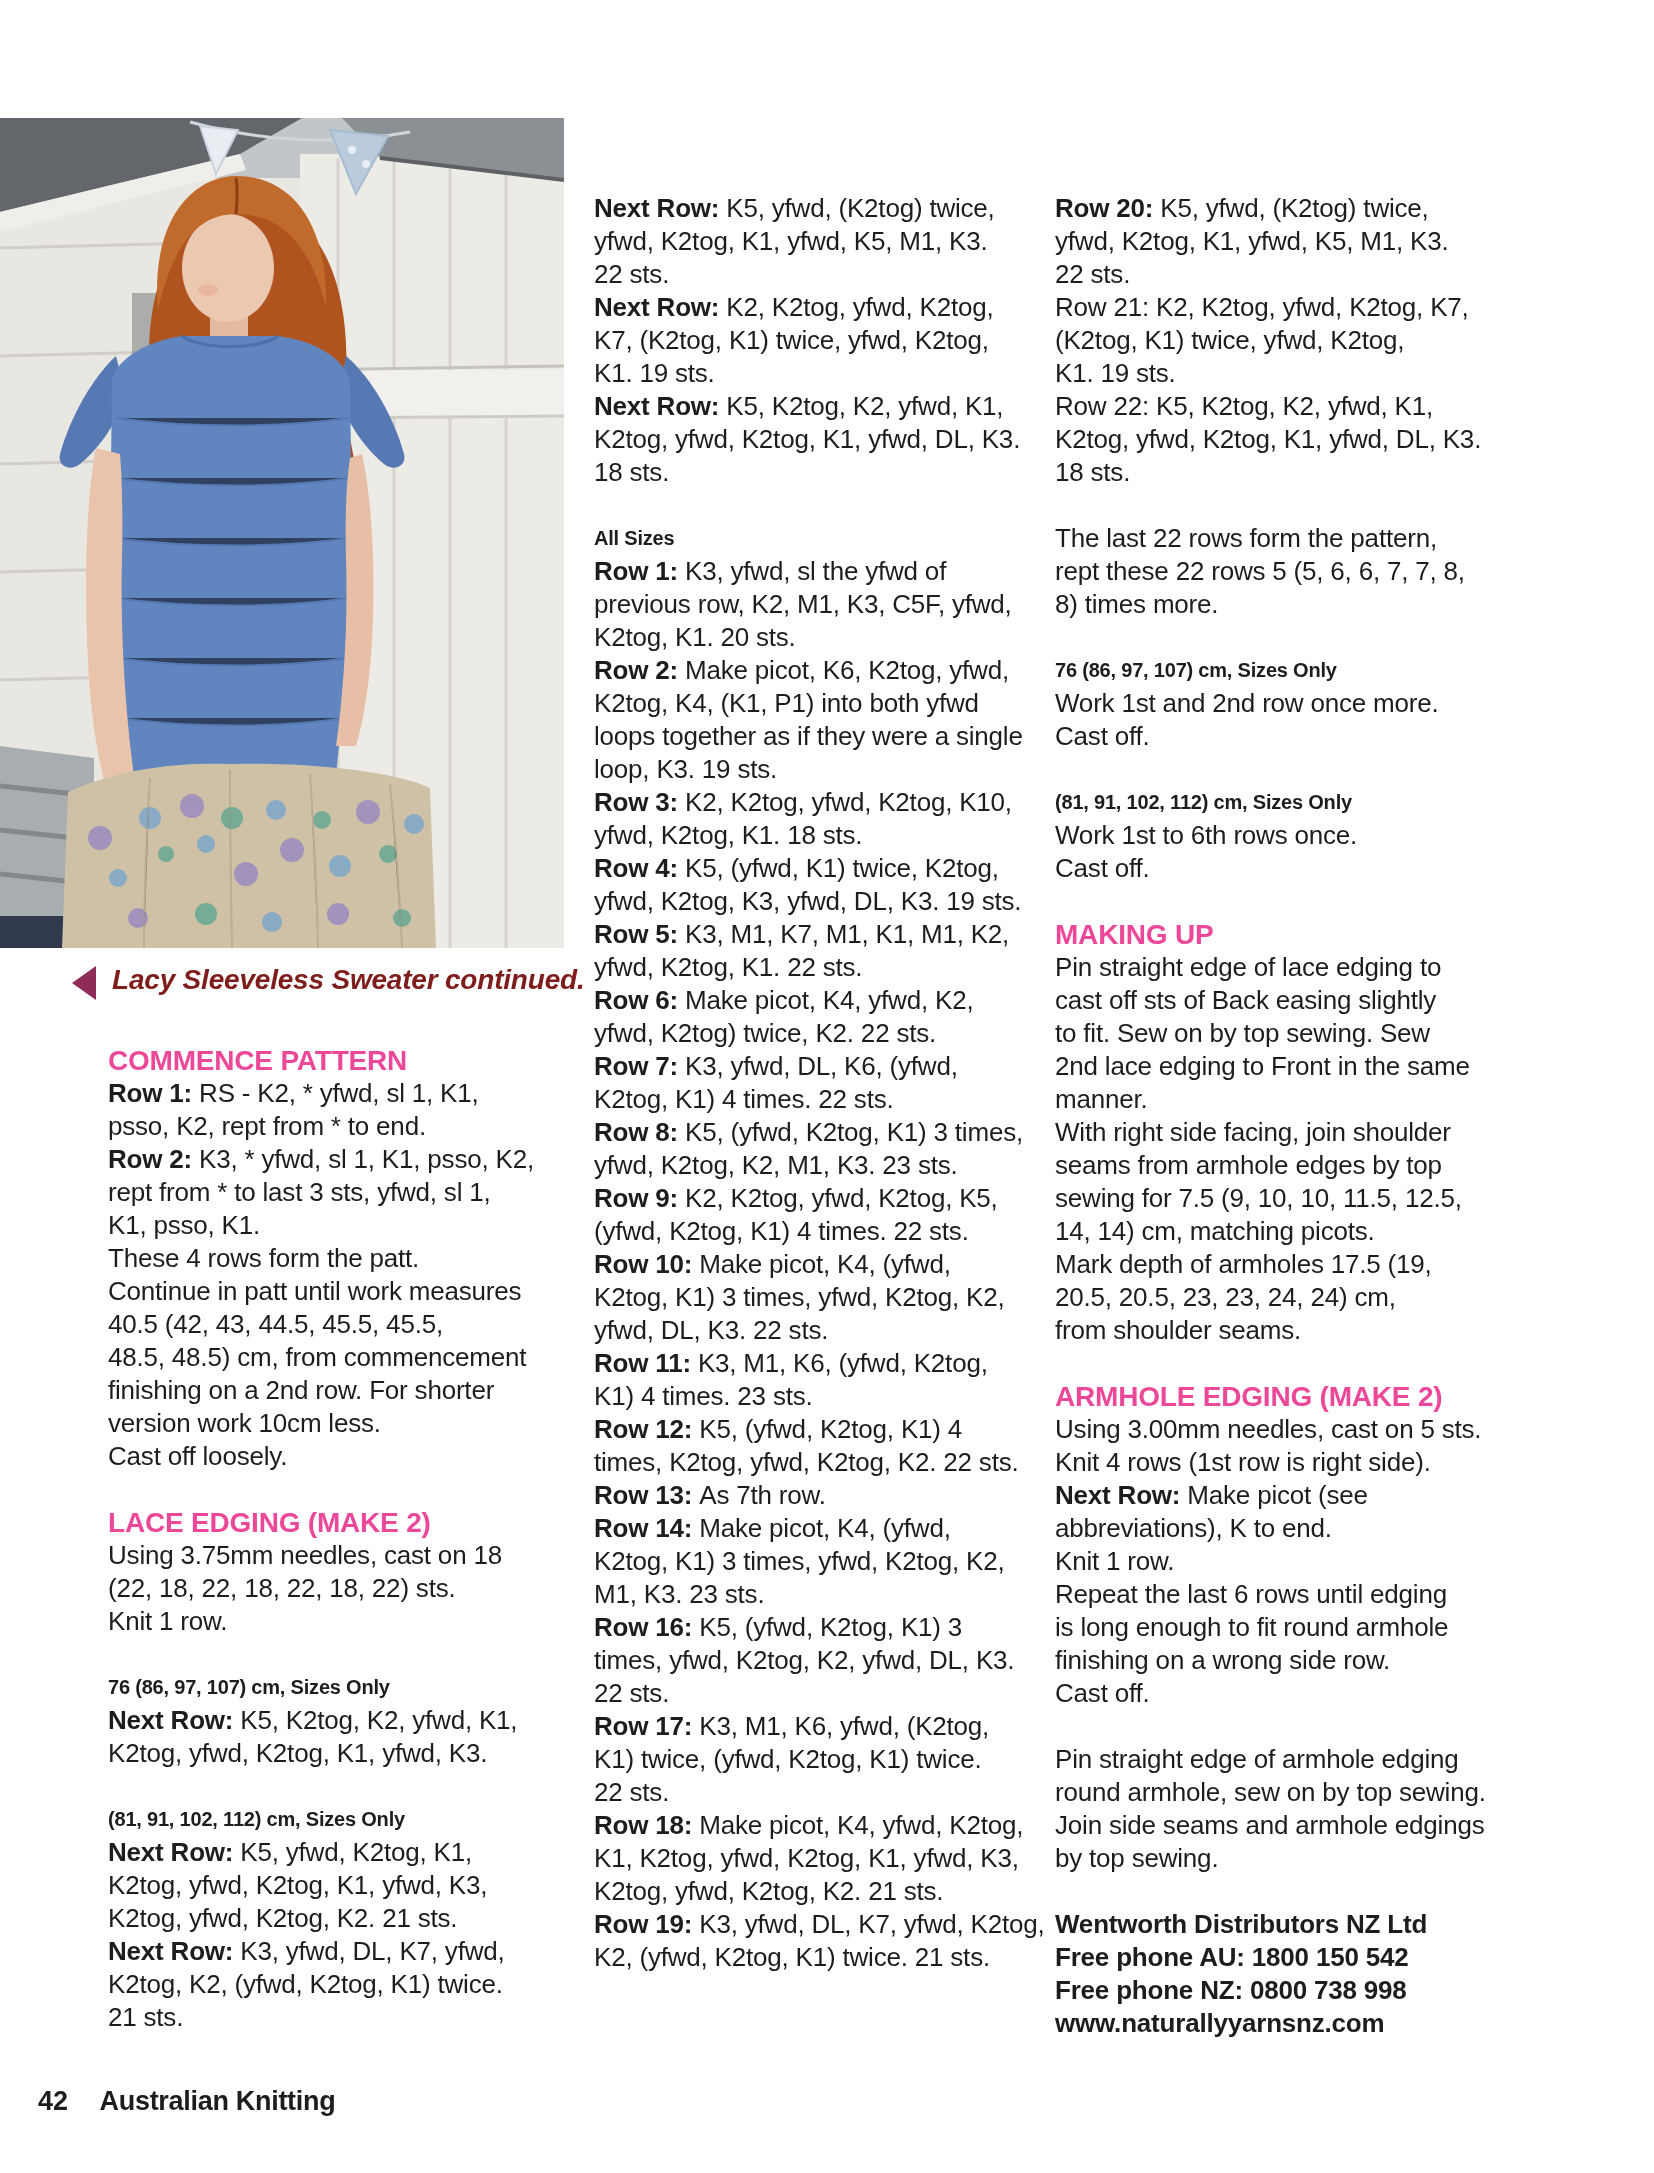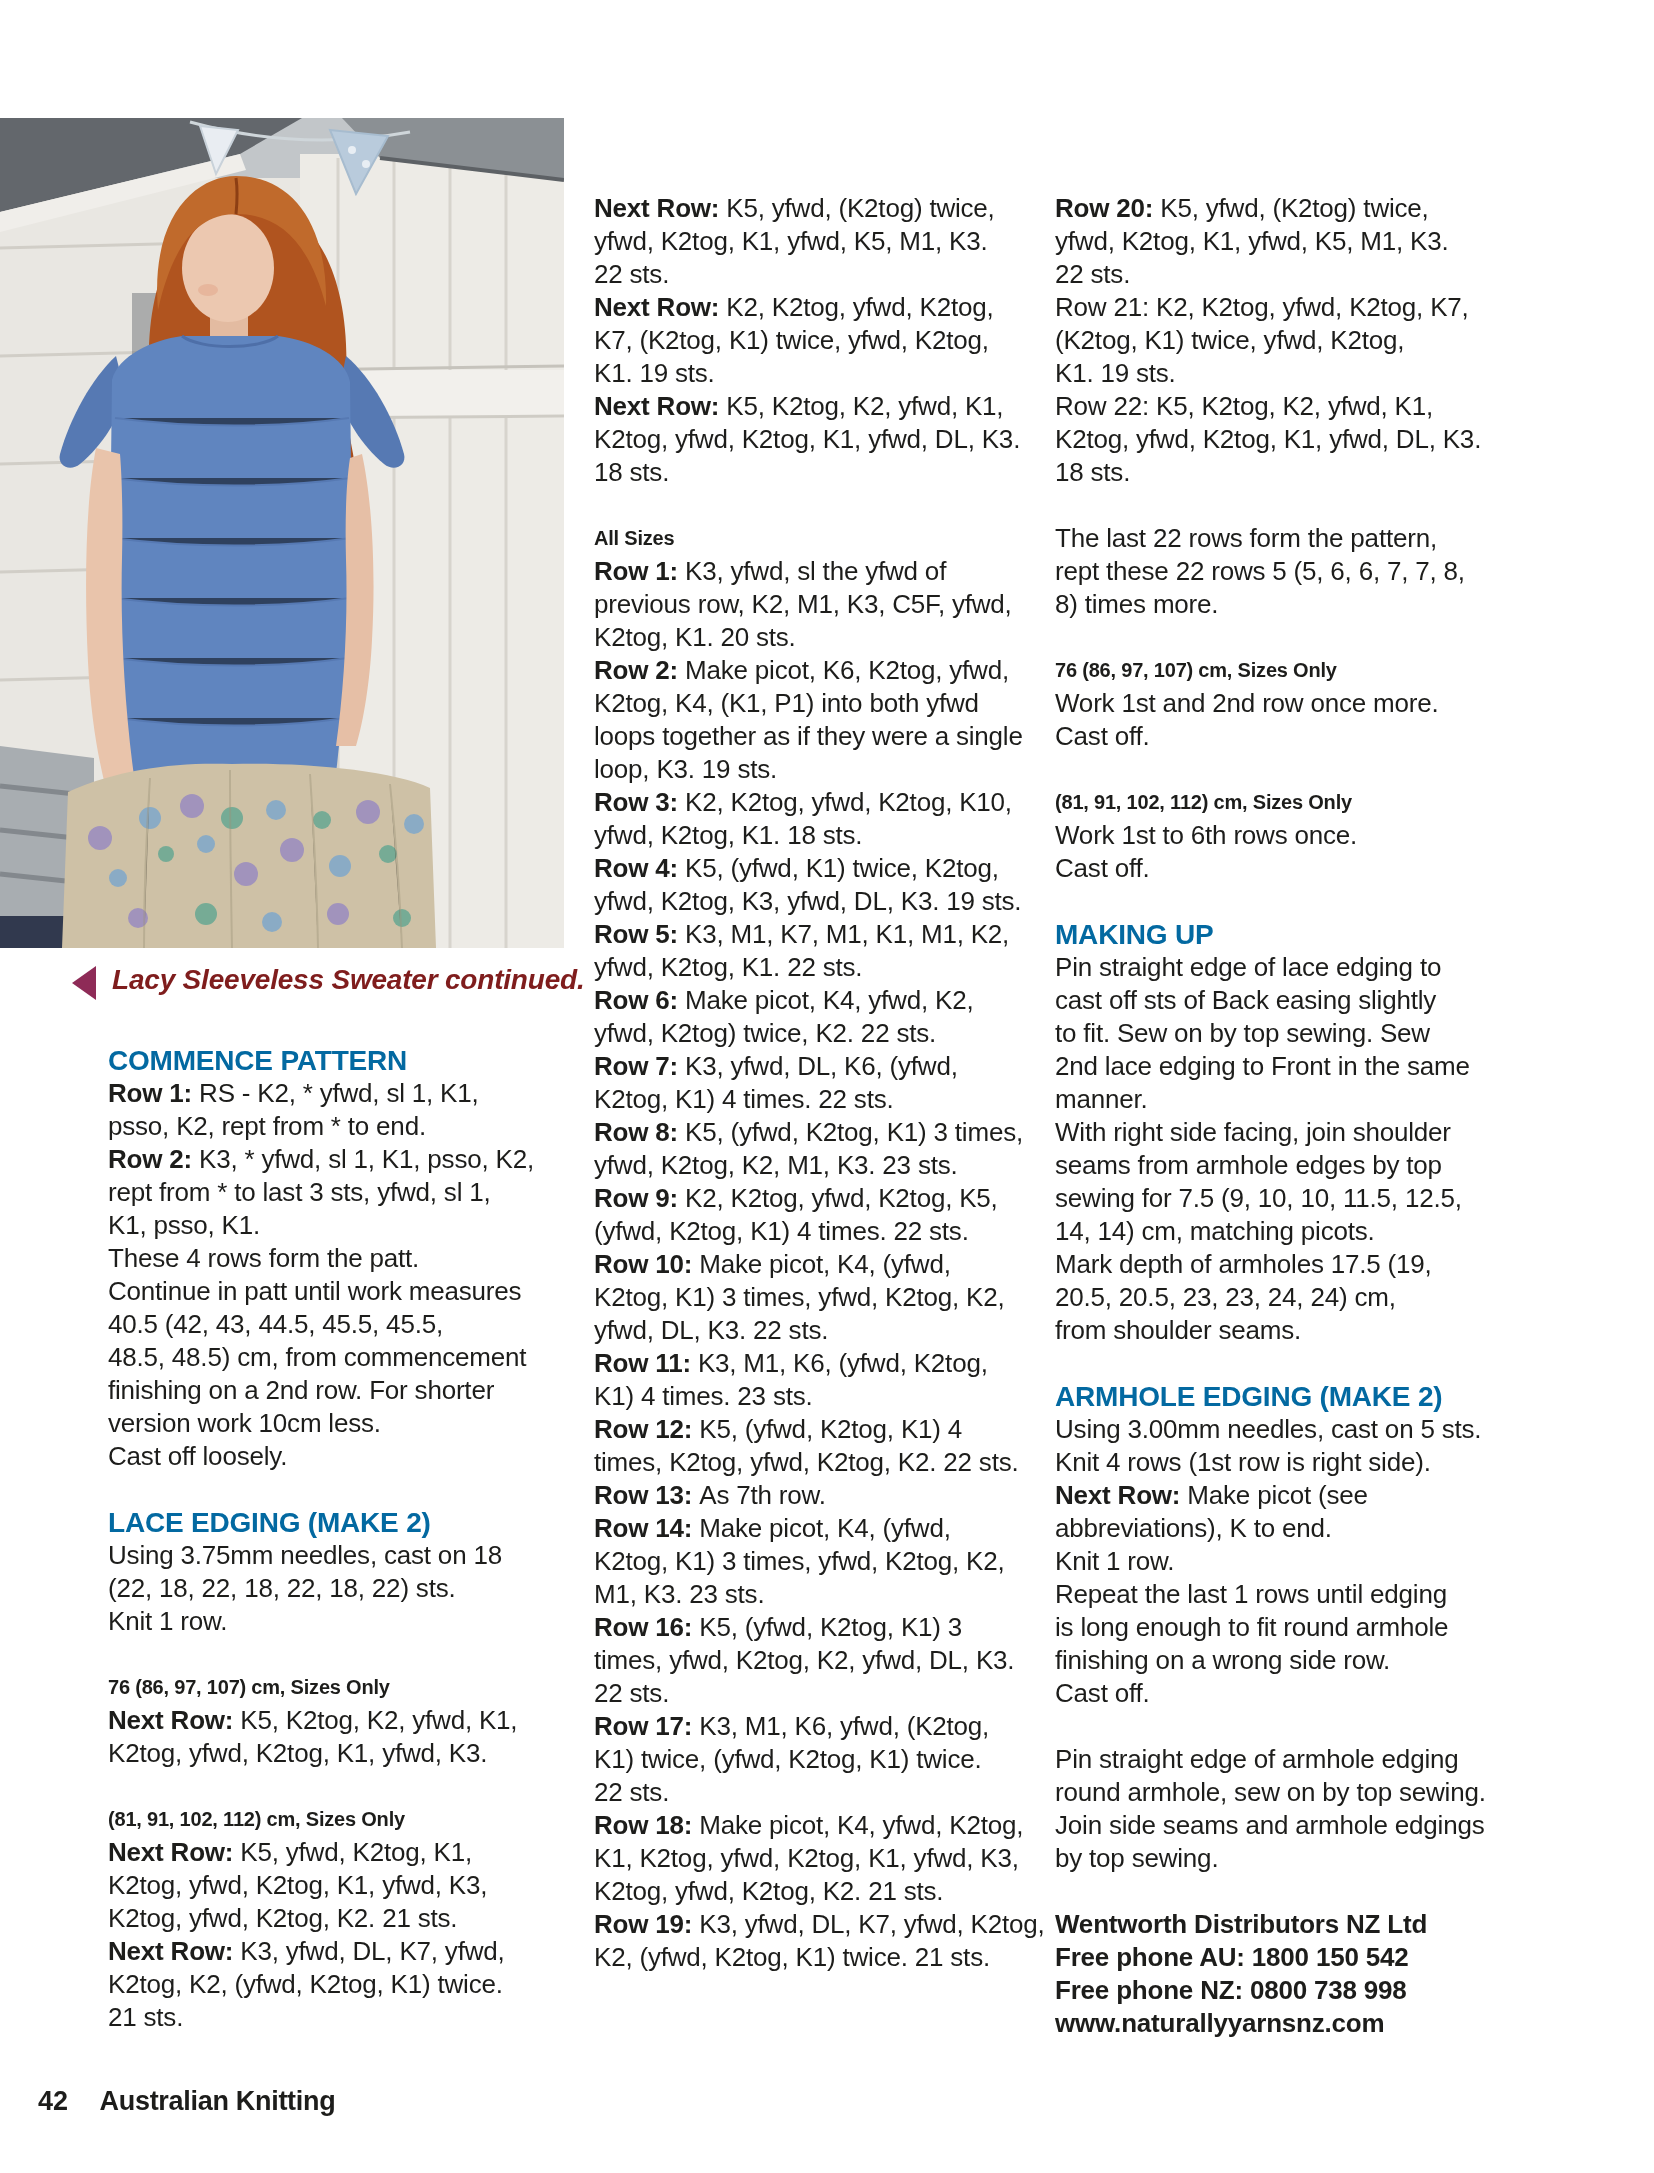--- a/index.html
+++ b/index.html
@@ -20,21 +20,21 @@
   .caption-text{
     position:absolute;left:42px;top:2px;font-size:28px;font-weight:bold;font-style:italic;
     color:#7f1d1d;letter-spacing:-0.2px;white-space:nowrap;
   }
   .col{position:absolute;font-size:26px;line-height:33px;color:#1d1d1b;letter-spacing:-0.2px;}
   #col1{left:108px;top:1044px;width:408px;}
   #col2{left:594px;top:192px;width:450px;}
   #col3{left:1016px;top:192px;width:470px;margin-left:39px;}
   .line{height:33px;white-space:nowrap;}
   .gap{height:33px;}
-  .sec-heading{height:33px;color:#0369a1;font-weight:bold;font-size:28px;white-space:nowrap;}
+  .sec-heading{height:33px;color:#ec4899;font-weight:bold;font-size:28px;white-space:nowrap;}
   .sub-heading{height:33px;font-weight:bold;font-size:20px;white-space:nowrap;}
   .footer{position:absolute;left:38px;top:2086px;font-size:27px;white-space:nowrap;}
   .footer .pageno{font-weight:bold;margin-top:32px;}
   .footer .mag{margin-left:24px;font-weight:bold;letter-spacing:-0.3px;}
 </style>
 </head>
 <body>
 
 <div class="photo" title="Model with long red hair wearing the blue lacy sleeveless sweater and a beige floral skirt, standing in front of a white weatherboard beach hut with bunting">
   <svg width="564" height="830" viewBox="0 0 564 830" xmlns="http://www.w3.org/2000/svg">
@@ -276,21 +276,21 @@
     <div class="line"><span>Mark depth of armholes 17.5 (19,</span></div>
     <div class="line"><span>20.5, 20.5, 23, 23, 24, 24) cm,</span></div>
     <div class="line"><span>from shoulder seams.</span></div>
     <div class="gap"></div>
     <div class="sec-heading">ARMHOLE EDGING (MAKE 2)</div>
     <div class="line"><span>Using 3.00mm needles, cast on 5 sts.</span></div>
     <div class="line"><span>Knit 4 rows (1st row is right side).</span></div>
     <div class="line"><b>Next Row: </b><span>Make picot (see</span></div>
     <div class="line"><span>abbreviations), K to end.</span></div>
     <div class="line"><span>Knit 1 row.</span></div>
-    <div class="line"><span>Repeat the last 1 rows until edging</span></div>
+    <div class="line"><span>Repeat the last 6 rows until edging</span></div>
     <div class="line"><span>is long enough to fit round armhole</span></div>
     <div class="line"><span>finishing on a wrong side row.</span></div>
     <div class="line"><span>Cast off.</span></div>
     <div class="gap"></div>
     <div class="line"><span>Pin straight edge of armhole edging</span></div>
     <div class="line"><span>round armhole, sew on by top sewing.</span></div>
     <div class="line"><span>Join side seams and armhole edgings</span></div>
     <div class="line"><span>by top sewing.</span></div>
     <div class="gap"></div>
     <div class="line"><b>Wentworth Distributors NZ Ltd</b></div>

